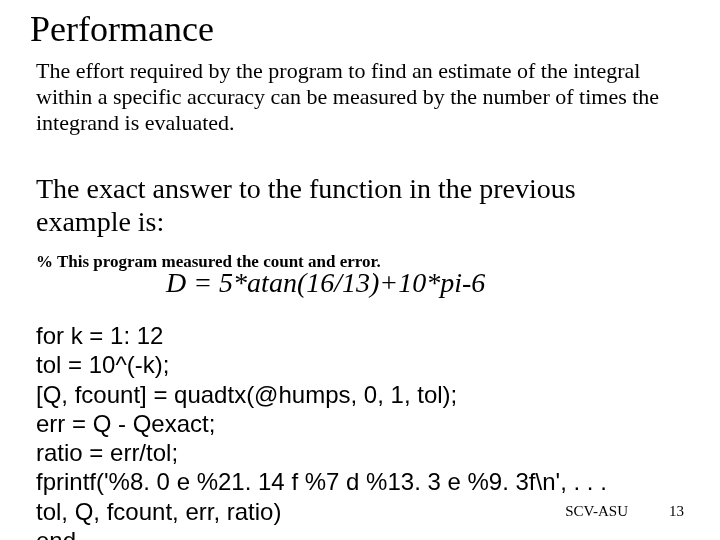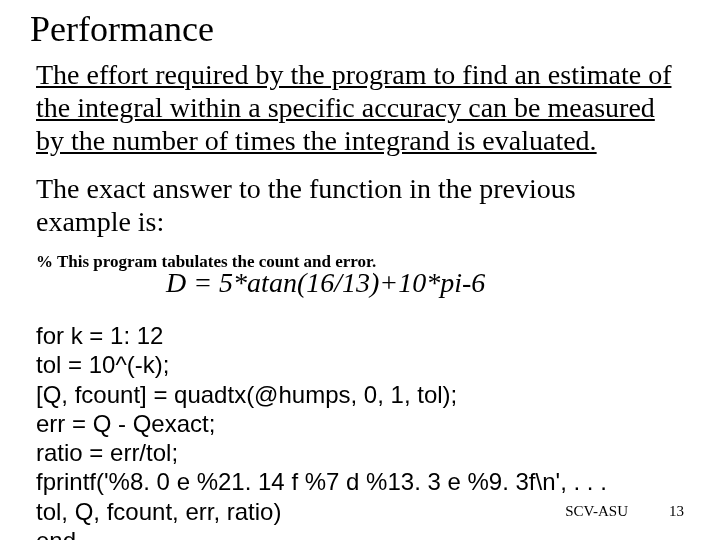--- a/index.html
+++ b/index.html
@@ -23,23 +23,22 @@
     top: 8px;
     font-size: 36px;
     font-weight: normal;
     text-align: center;
   }
   .para1 {
     position: absolute;
     left: 36px;
     top: 58px;
     width: 640px;
-    font-size: 28px;
+    font-size: 22px;
     line-height: 1.18;
-    text-decoration: underline;
   }
   .para2 {
     position: absolute;
     left: 36px;
     top: 172px;
     width: 640px;
     font-size: 28px;
     line-height: 1.18;
   }
   .formula {
@@ -87,21 +86,21 @@
 
   <div class="title">Performance</div>
 
   <div class="para1">The effort required by the program to find an estimate of the integral within a specific accuracy can be measured by the number of times the integrand is evaluated.</div>
 
   <div class="para2">
     <span>The exact answer to the function in the previous example is:</span>
     <span class="formula">D = 5*atan(16/13)+10*pi-6</span>
   </div>
 
-  <div class="comment">% This program tabulates the count and error.</div>
+  <div class="comment">% This program measured the count and error.</div>
 
   <div class="code">for k = 1: 12
 tol = 10^(-k);
 [Q, fcount] = quadtx(@humps, 0, 1, tol);
 err = Q - Qexact;
 ratio = err/tol;
 fprintf('%8. 0 e %21. 14 f %7 d %13. 3 e %9. 3f\n', . . .
 tol, Q, fcount, err, ratio)
 end</div>
 

